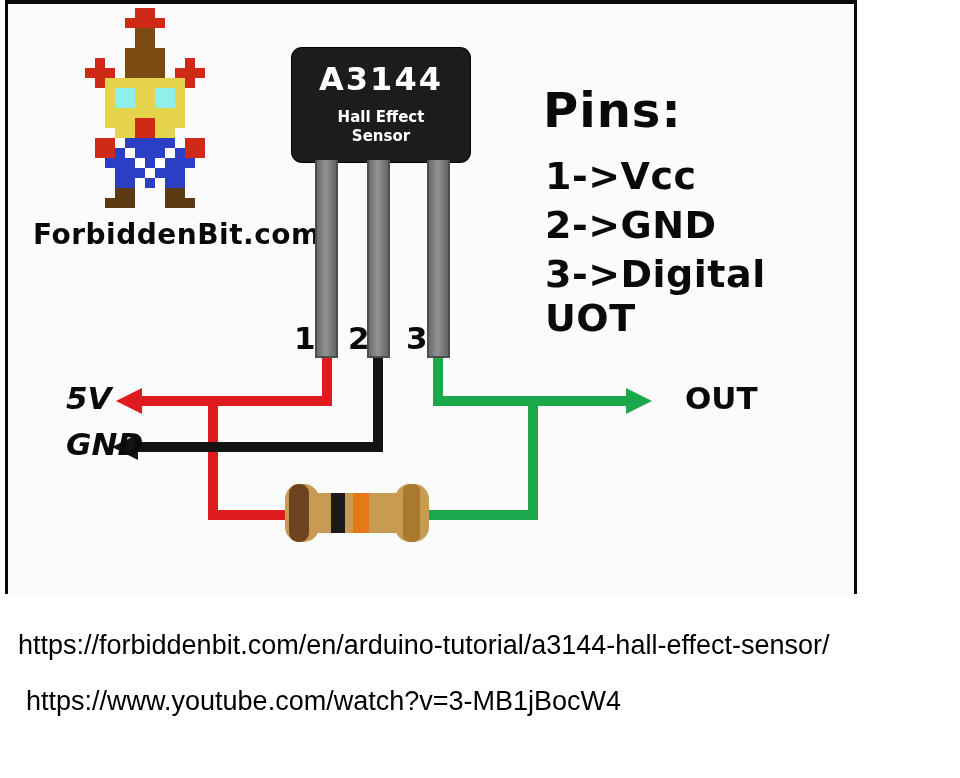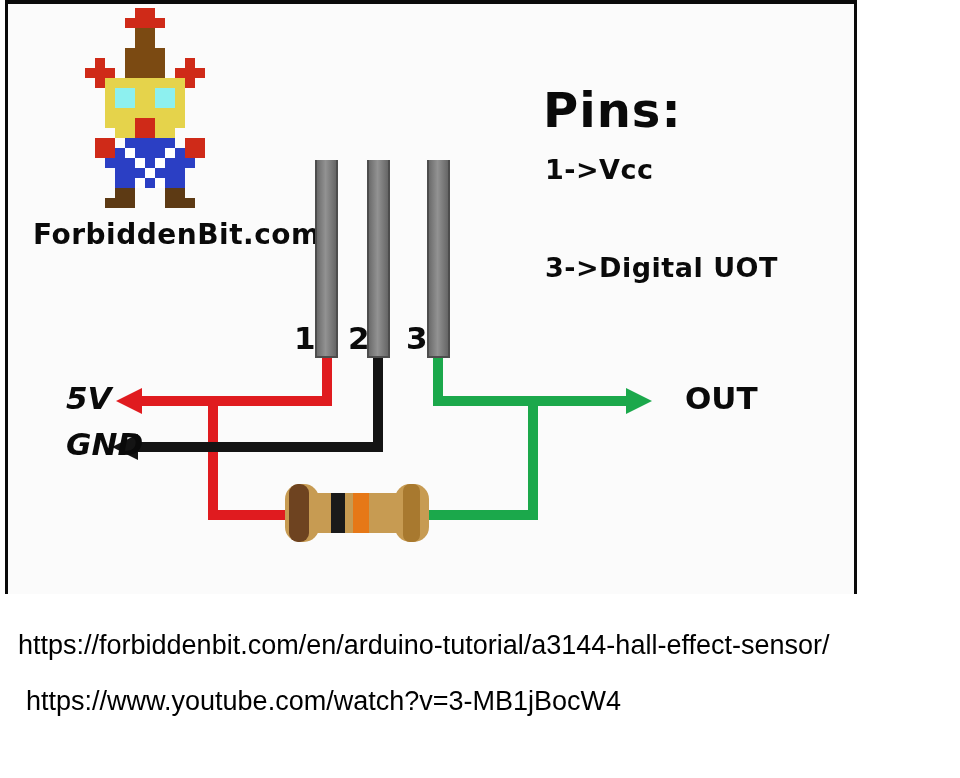--- a/index.html
+++ b/index.html
@@ -42,21 +42,21 @@
 
   .pin {
     position:absolute; top:156px; width:23px; height:198px;
     background:linear-gradient(90deg,#6b6b6b,#929292 45%,#666666);
     border:2px solid #4d4d4d; border-top:none;
   }
   .pin-num { position:absolute; top:316px; font-size:31px; font-weight:bold; }
 
   
   .pins-title { position:absolute; left:535px; top:78px; font-size:48px; font-weight:bold; letter-spacing:1px; }
-  .pin-item   { position:absolute; left:537px; font-size:27px; font-weight:bold; letter-spacing:0.5px; }
+  .pin-item   { position:absolute; left:537px; font-size:38px; font-weight:bold; letter-spacing:0.5px; }
 
   
   .wire { position:absolute; }
   .arrow {
     position:absolute; width:0; height:0;
     border-top:13px solid transparent;
     border-bottom:13px solid transparent;
   }
   .arrow.left  { border-right:26px solid #000; }
   .arrow.right { border-left:26px solid #000; }
@@ -223,31 +223,37 @@
   <div class="wire" style="left: 365px; top: 344px; width: 10px; height: 104px; background-color: rgb(20, 20, 20);"></div>
   <div class="wire" style="left: 128px; top: 438px; width: 247px; height: 10px; background-color: rgb(20, 20, 20);"></div>
   <div class="arrow left" style="left: 104px; top: 430px; border-right-color: rgb(20, 20, 20);"></div>
 
   <div class="wire" style="left: 425px; top: 344px; width: 10px; height: 58px; background-color: rgb(27, 168, 75);"></div>
   <div class="wire" style="left: 425px; top: 392px; width: 195px; height: 10px; background-color: rgb(27, 168, 75);"></div>
   <div class="arrow right" style="left: 618px; top: 384px; border-left-color: rgb(27, 168, 75);"></div>
   <div class="wire" style="left: 520px; top: 392px; width: 10px; height: 124px; background-color: rgb(27, 168, 75);"></div>
   <div class="wire" style="left: 415px; top: 506px; width: 115px; height: 10px; background-color: rgb(27, 168, 75);"></div>
 
+  <div class="sensor">
+    <div class="sensor-model">A3144</div>
+    <div class="sensor-type first">Hall Effect</div>
+    <div class="sensor-type">Sensor</div>
+  </div>
 
   <div class="pin" style="left:307px;"></div>
   <div class="pin" style="left:359px;"></div>
   <div class="pin" style="left:419px;"></div>
 
   <div class="pin-num" style="left:286px;">1</div>
   <div class="pin-num" style="left:340px;">2</div>
   <div class="pin-num" style="left:398px;">3</div>
 
   <div class="pins-title">Pins:</div>
   <div class="pin-item" style="top:150px;">1-&gt;Vcc</div>
+  <div class="pin-item" style="top:199px;">2-&gt;GND</div>
   <div class="pin-item" style="top:248px;">3-&gt;Digital UOT</div>
 
   <div class="io-label" style="left:58px; top:376px;">5V</div>
   <div class="io-label" style="left:30px; top:422px;margin-left:28px;">GND</div>
   <div class="io-label upright" style="left:648px; top:376px;">OUT</div>
 
   <svg class="resistor-svg" width="144" height="62" viewBox="0 0 144 62">
     <rect x="0" y="2" width="34" height="58" rx="15" fill="#c79b52"></rect>
     <rect x="110" y="2" width="34" height="58" rx="15" fill="#c79b52"></rect>
     <rect x="20" y="11" width="104" height="40" rx="5" fill="#c79b52"></rect>

